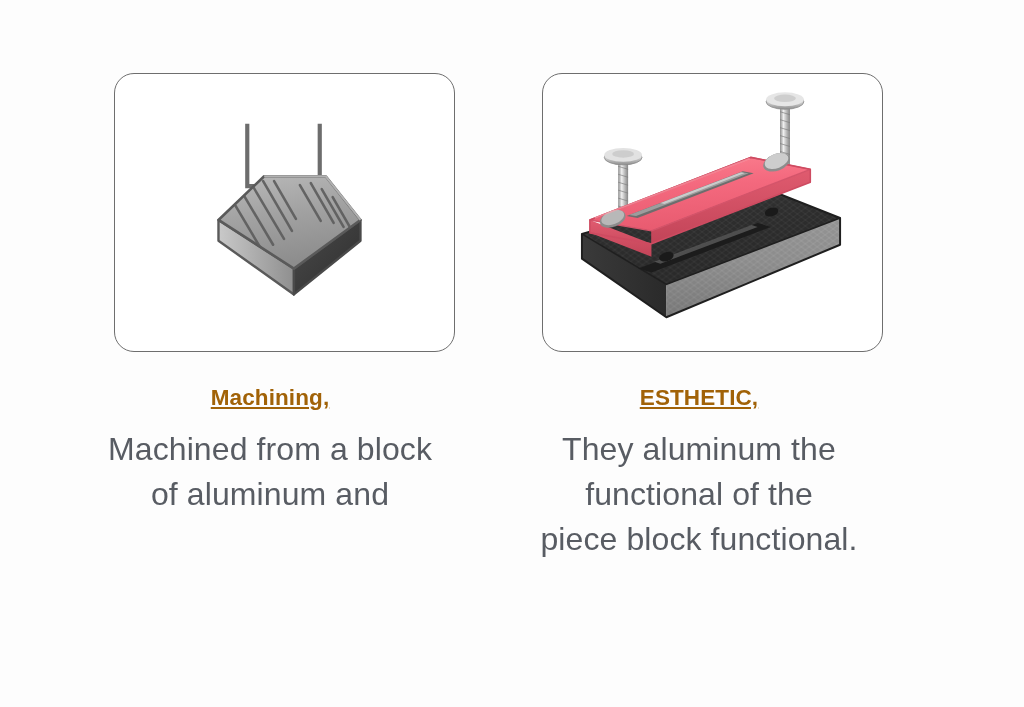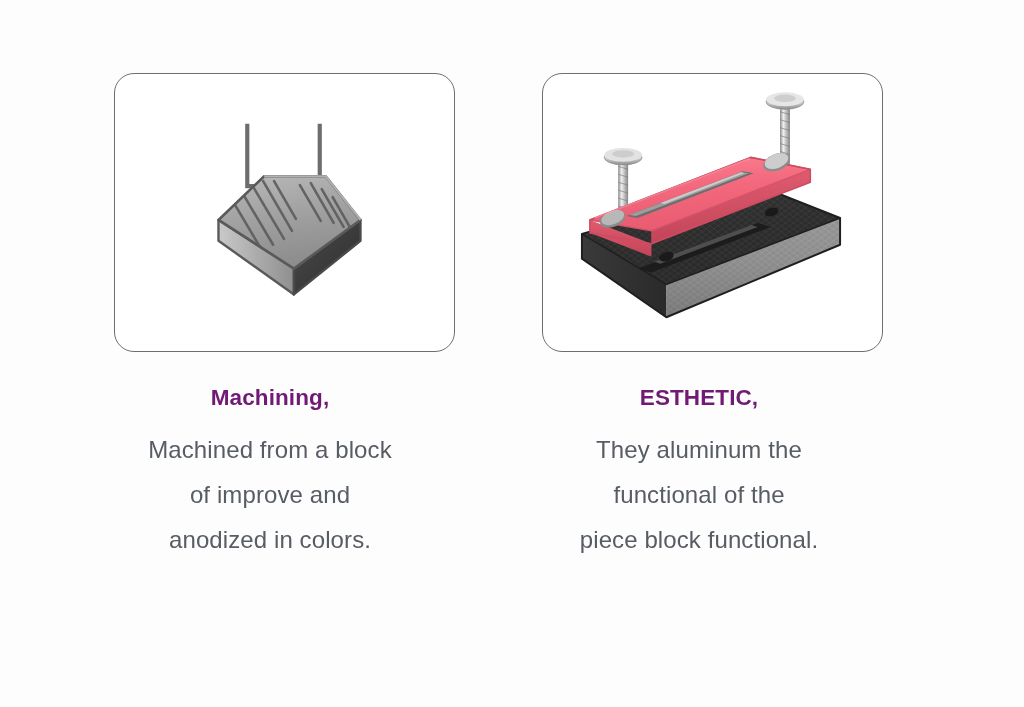--- a/index.html
+++ b/index.html
@@ -54,27 +54,28 @@
   .txt-block {
     position: absolute;
     top: 381px;
     left: 0;
     width: 430px;
     text-align: center;
   }
   .heading {
     font-size: 22.5px;
     font-weight: bold;
-    color: #701a75;
+    color: #a16207;
     letter-spacing: 0.1px;
     line-height: 34px;
     margin: 0 0 12px 0;
+    text-decoration: underline;
   }
   .body-line {
-    font-size: 24px;
+    font-size: 32px;
     font-weight: 400;
     color: #585c63;
     line-height: 45px;
     letter-spacing: 0.1px;
     margin: 0;
     white-space: nowrap;
   }
 </style>
 </head>
 <body>
@@ -134,22 +135,21 @@
           <line x1="219" y1="124" x2="238" y2="157"></line>
         </g>
 
         <path d="M150 103 L212 103 L247 147" fill="none" stroke="#cfcfcf" stroke-width="2" opacity="0.75"></path>
       </svg>
     </div>
 
     <div class="txt-block">
       <p class="heading">Machining,</p>
       <p class="body-line">Machined from a block</p>
-      <p class="body-line">of improve and</p>
-      <p class="body-line">anodized in colors.</p>
+      <p class="body-line">of aluminum and</p>
     </div>
   </div>
 
   <div class="col col-right">
 
     <div class="icon-card card-right">
       <svg viewBox="0 0 341 279" xmlns="http://www.w3.org/2000/svg">
         <defs>
           <linearGradient id="baseTop" x1="0" y1="0" x2="0.3" y2="1">
             <stop offset="0%" stop-color="#3b3b3b"></stop>

